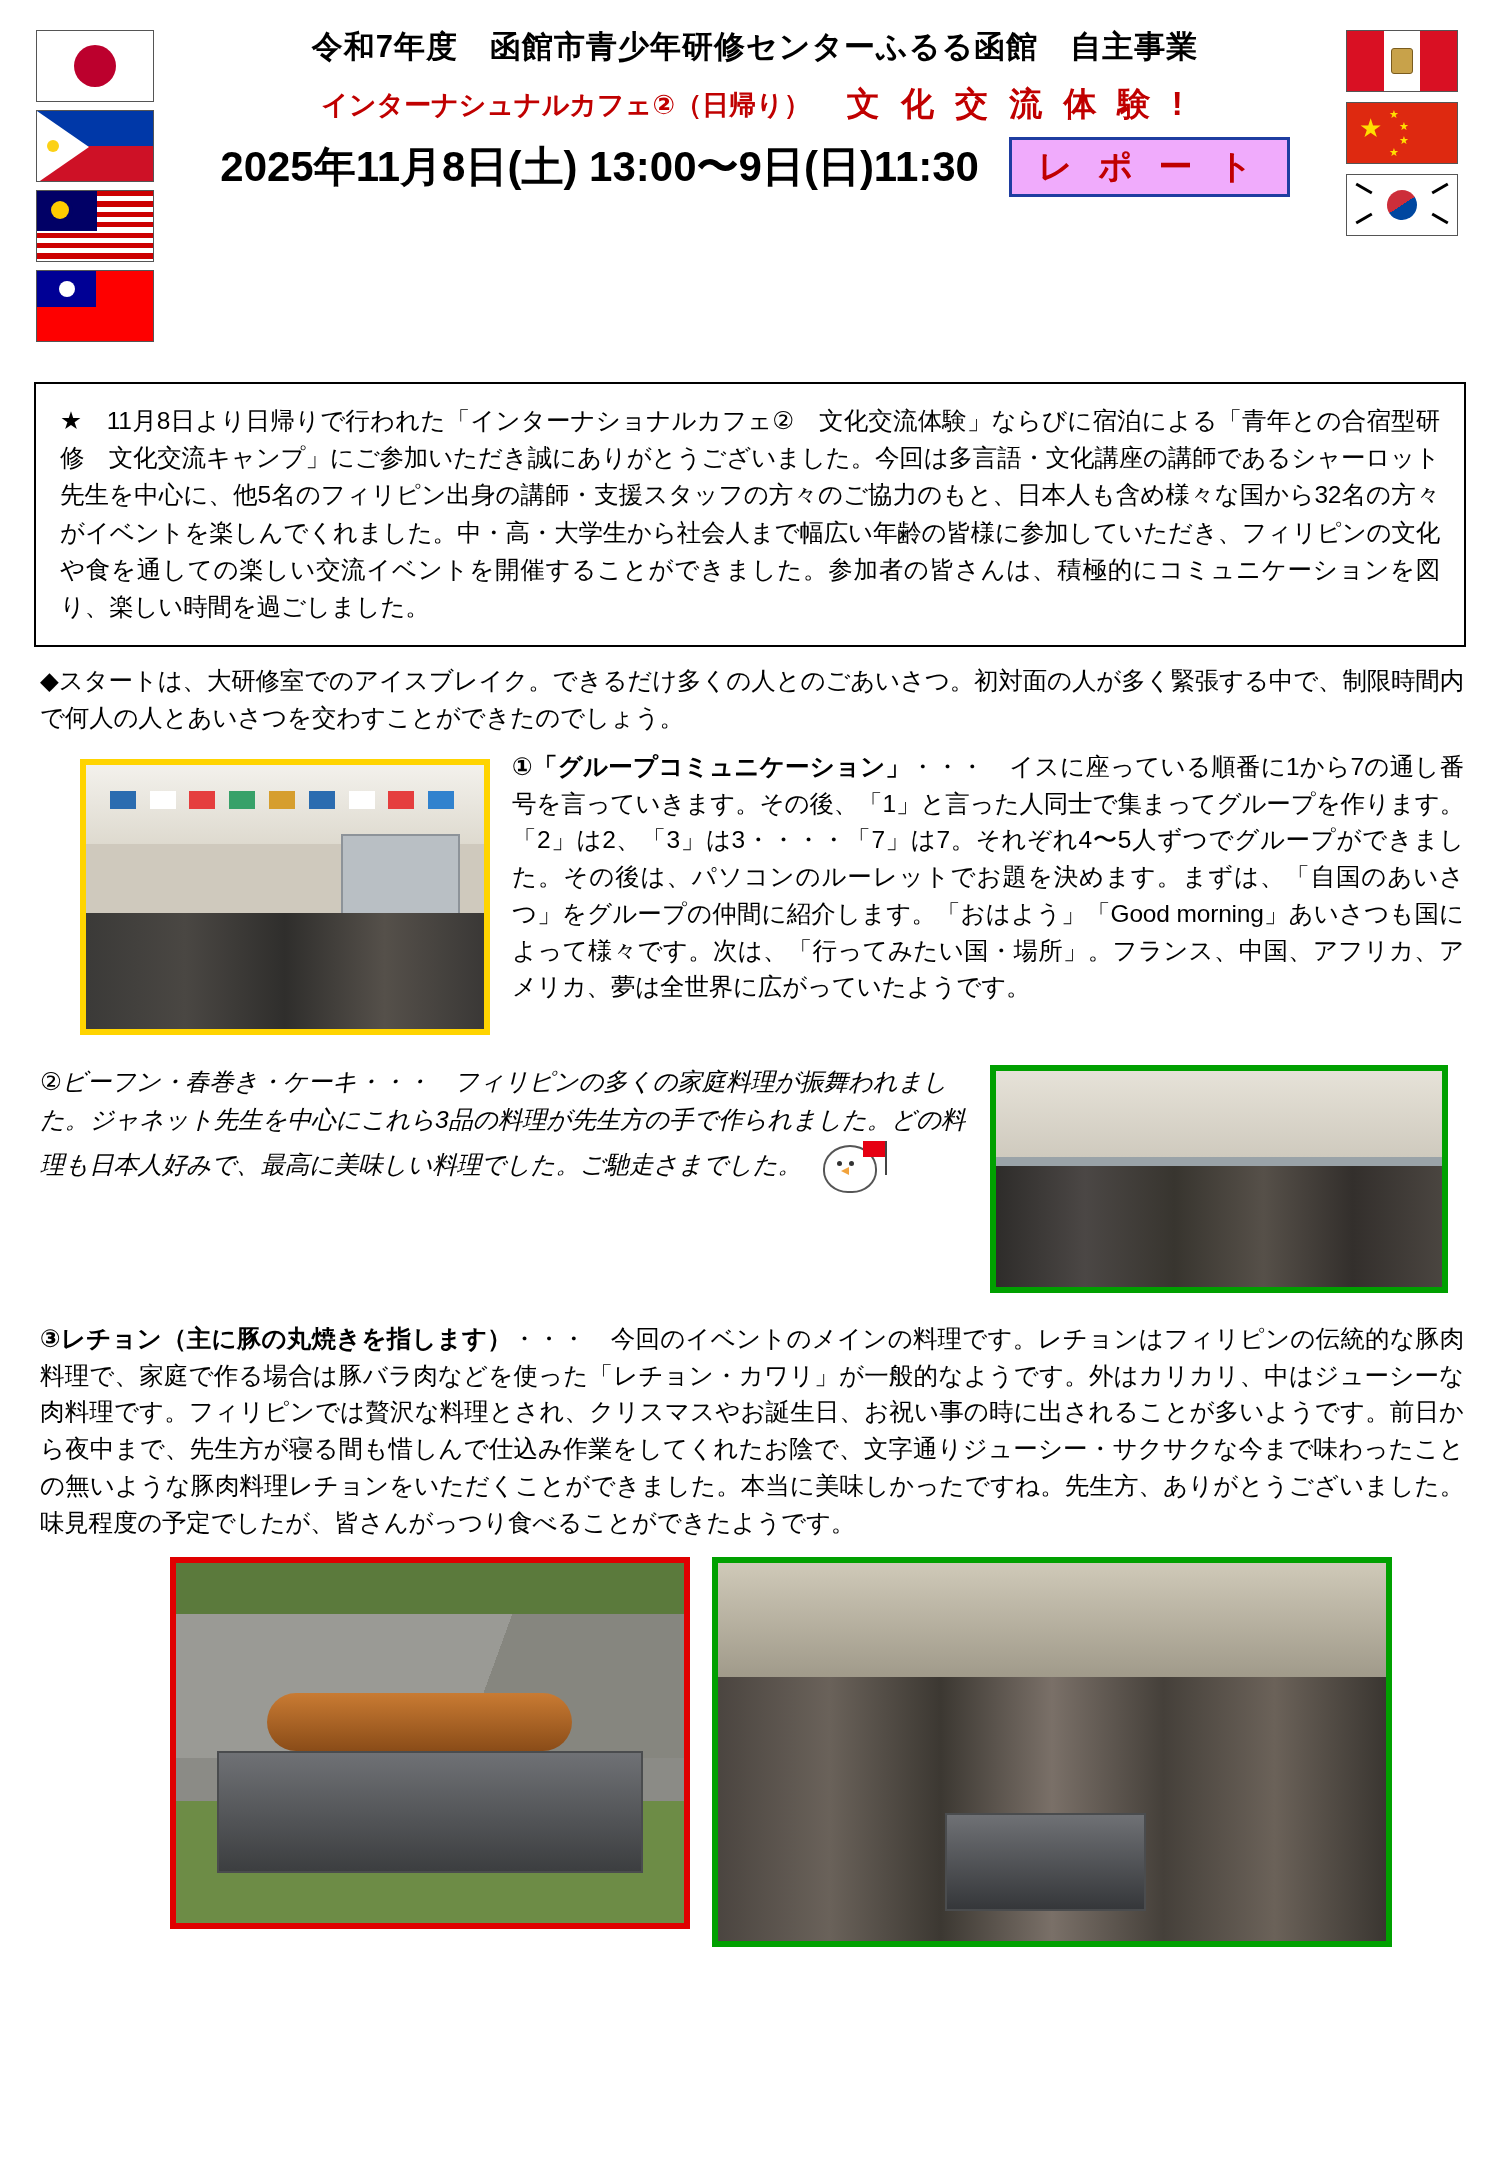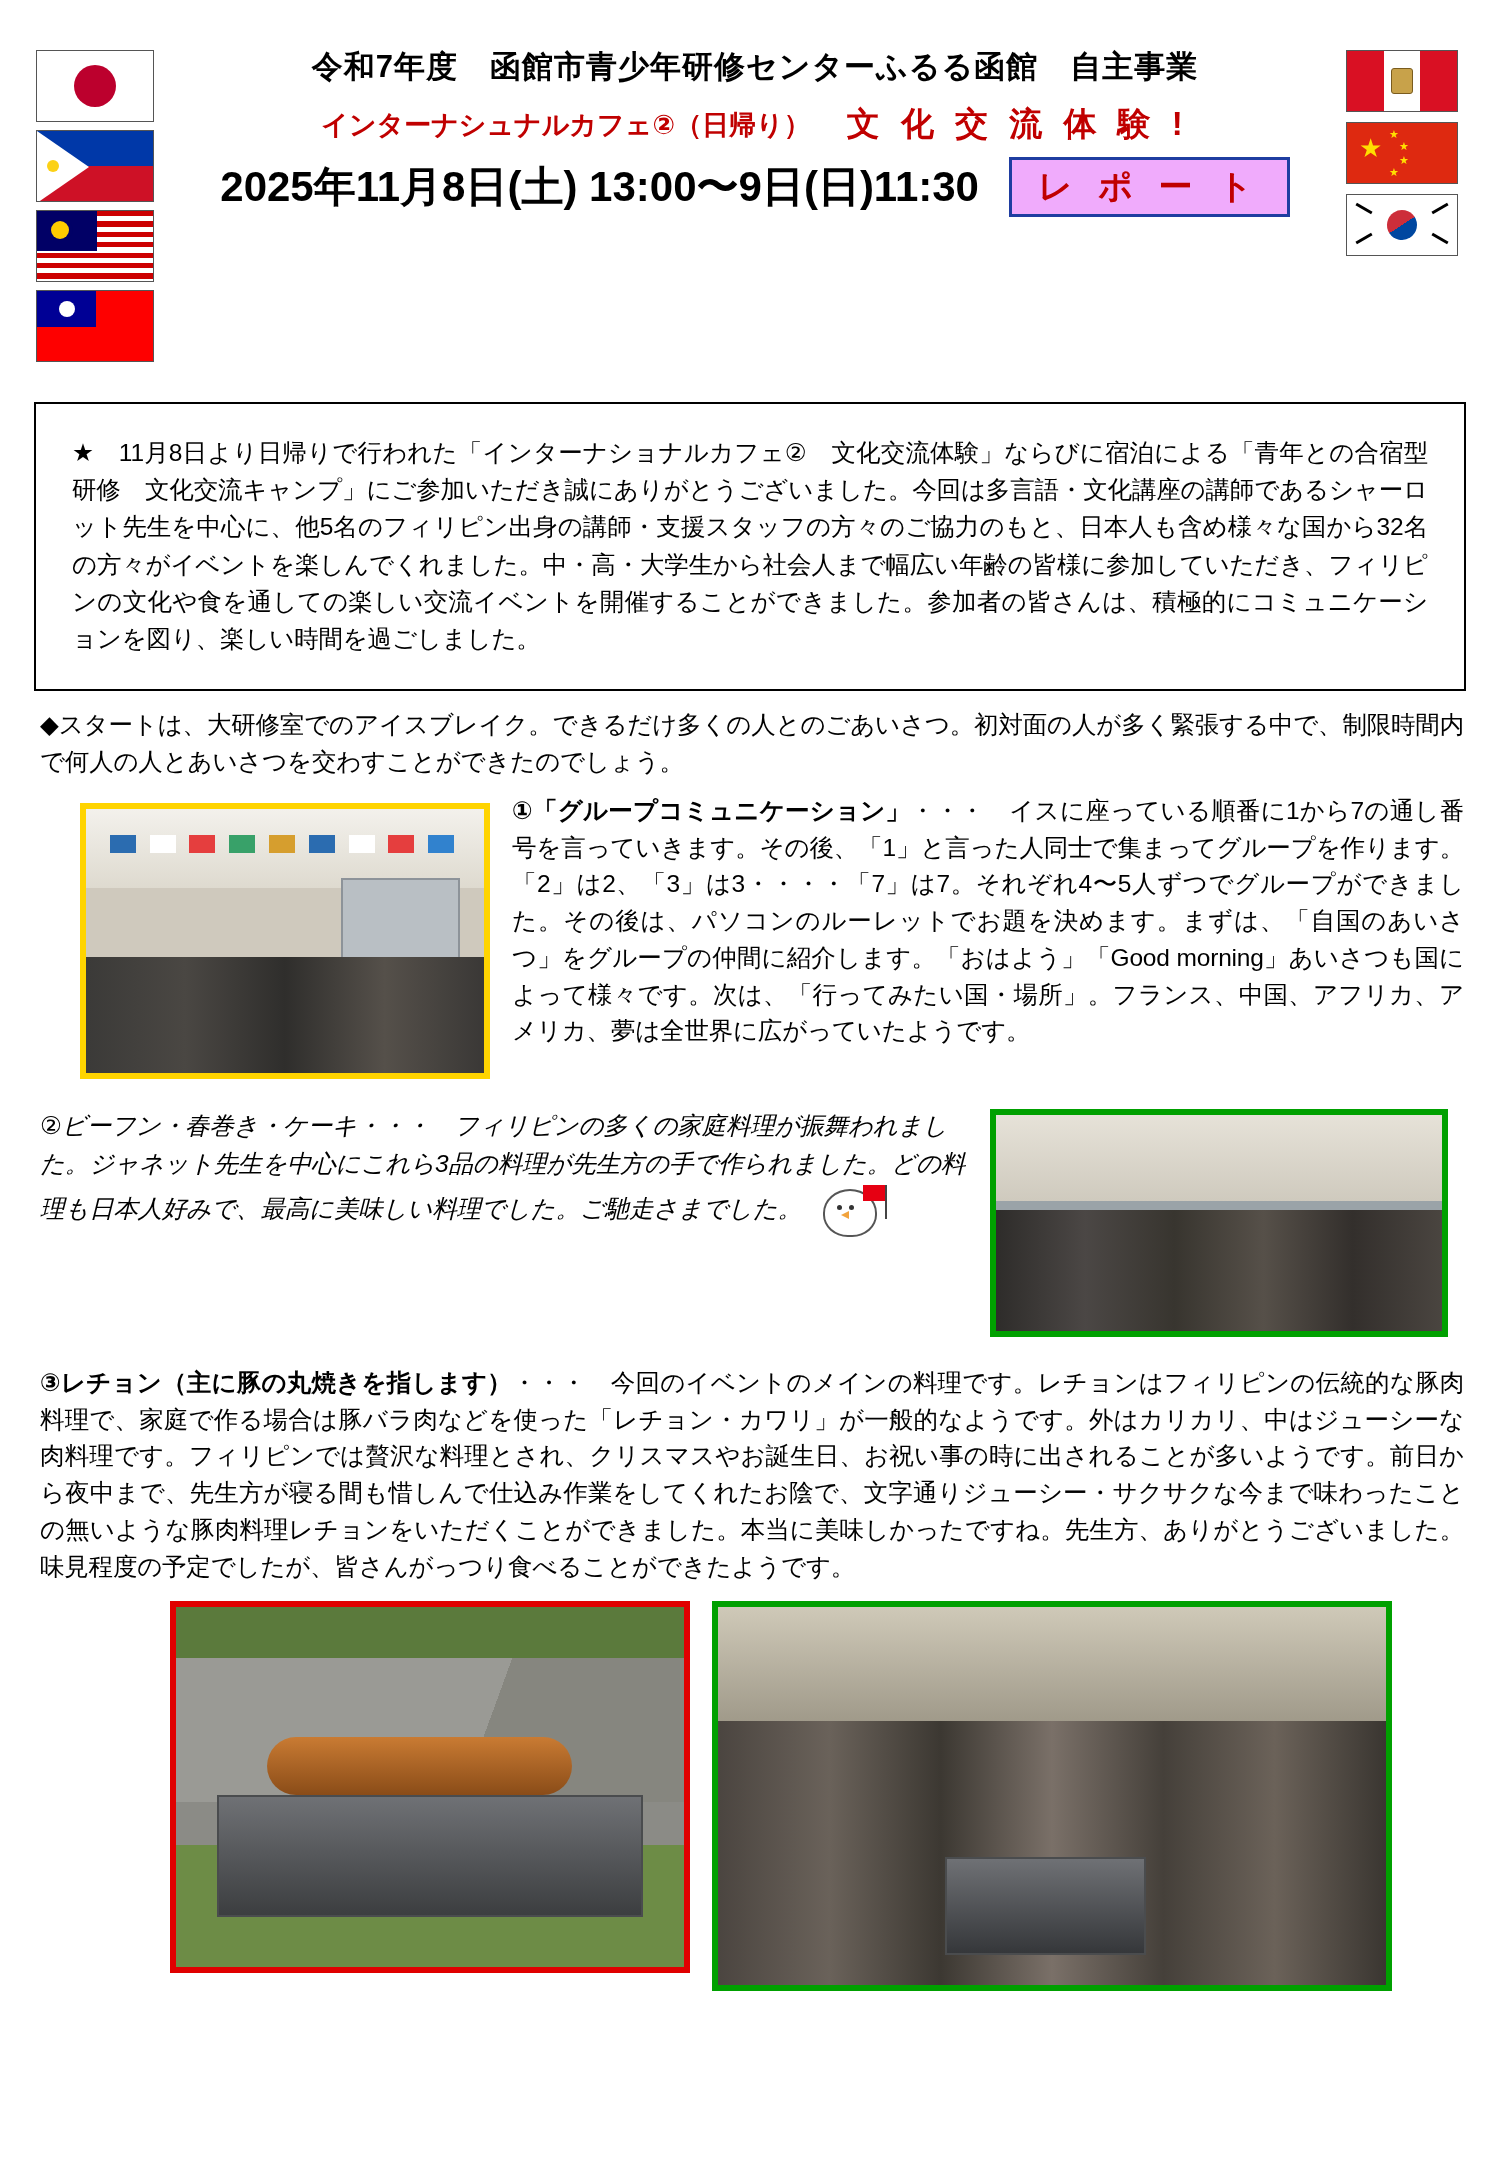--- a/index.html
+++ b/index.html
@@ -142,21 +142,21 @@
 
   .title-block {
     margin: 0 150px 0 160px;
     text-align: center;
   }
   .line1 {
     font-size: 31px;
     font-weight: bold;
     letter-spacing: 1px;
     white-space: nowrap;
-    margin-top: 32px;
+    margin-top: 12px;
   }
   .line2 {
     display: flex;
     align-items: center;
     justify-content: center;
     gap: 36px;
     margin-top: 14px;
   }
   .l2-left {
     font-size: 27px;
@@ -214,21 +214,21 @@
     background: #f0abfc;
   }
 
   
   .intro-box {
     border: 2px solid #000;
     margin: 10px 8px 0 8px;
     padding: 14px 20px 16px 20px;
   }
   .intro-box p {
-    margin: 16px;
+    margin: 4px;
     font-size: 24.5px;
     line-height: 1.52;
     text-align: justify;
     letter-spacing: -0.2px;
   }
 
   
   .para {
     font-size: 24.5px;
     line-height: 1.5;

